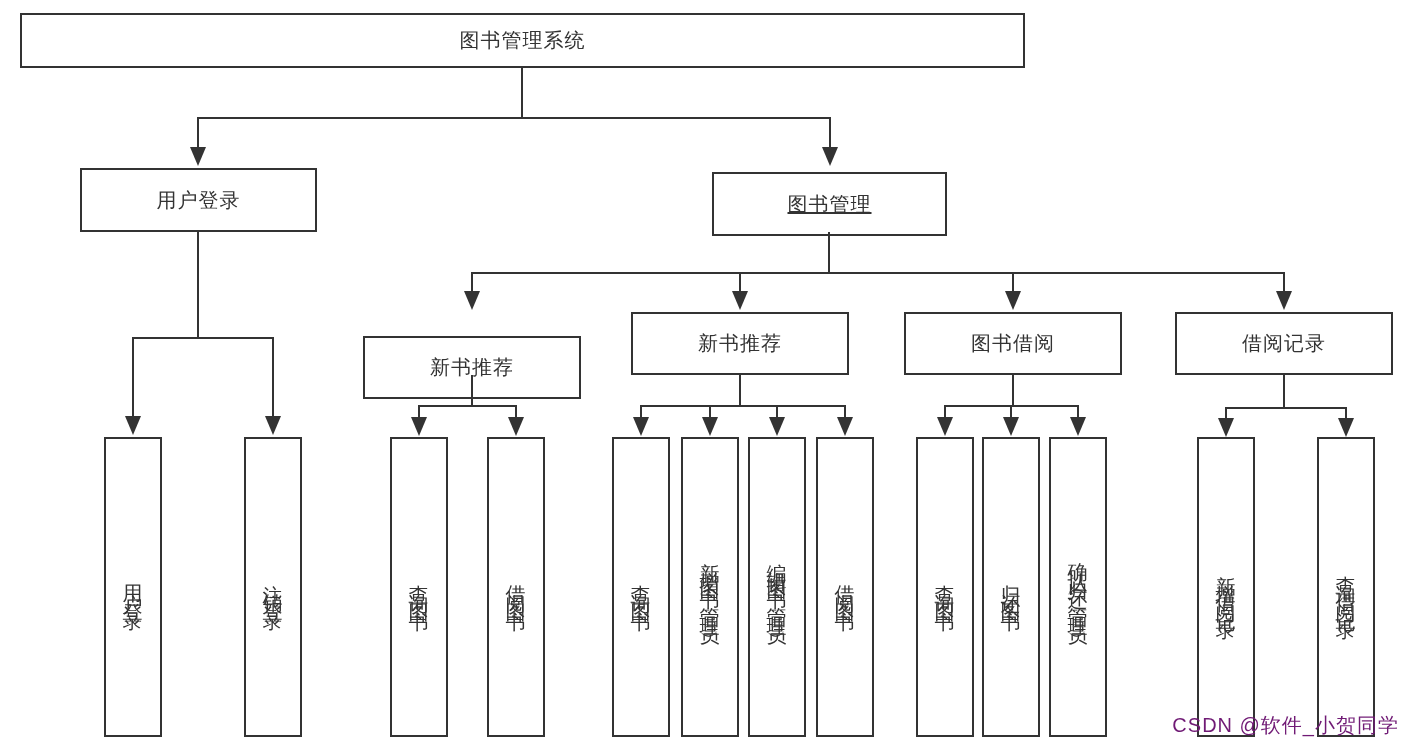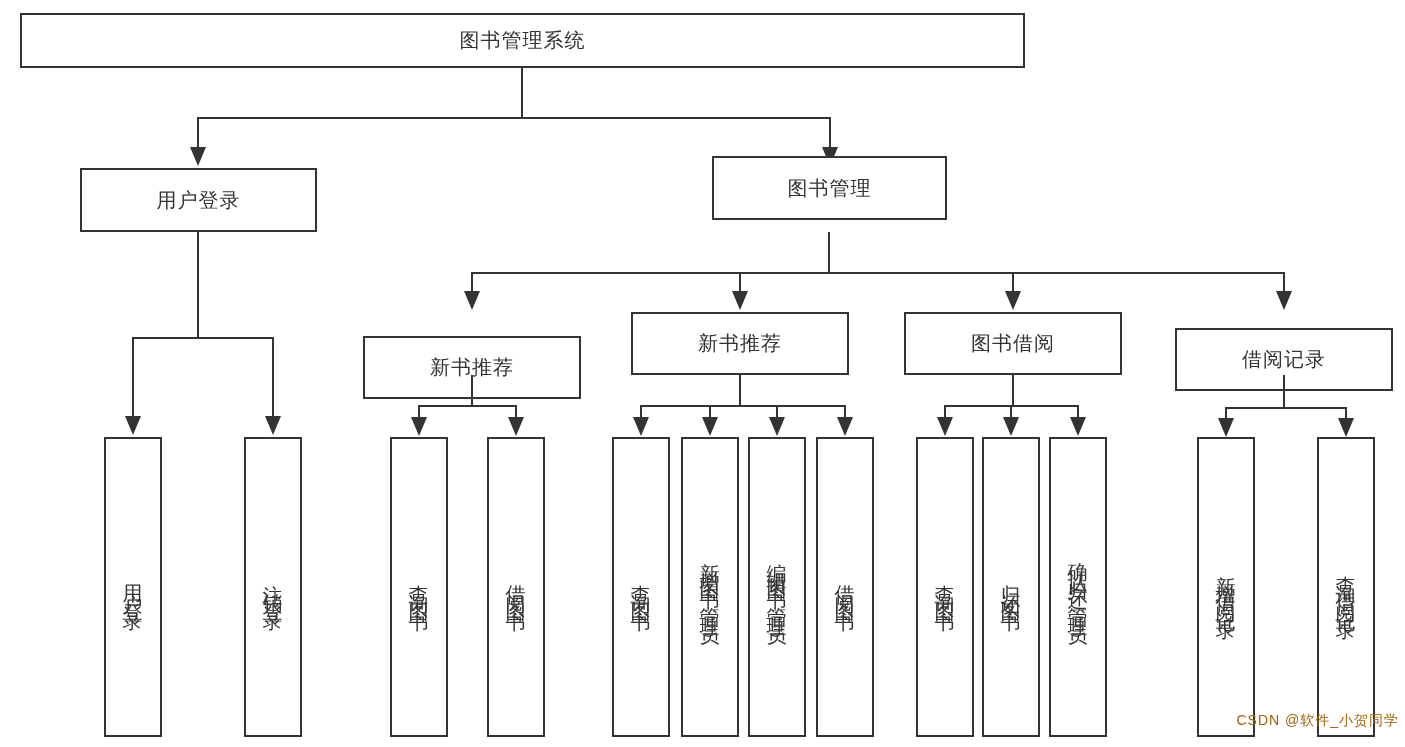--- a/index.html
+++ b/index.html
@@ -37,22 +37,22 @@
     position: absolute;
     width: 0; height: 0;
     border-left: 8px solid transparent;
     border-right: 8px solid transparent;
     border-top: 19px solid #333333;
   }
   .watermark {
     position: absolute;
     right: 6px;
     top: 712px;
-    font-size: 14px;
-    color: #a16207;
+    font-size: 20px;
+    color: #701a75;
     letter-spacing: 1px;
     z-index: 10;
   }
 </style>
 </head>
 <body>
 
 <div id="canvas">
 
   <div class="box" style="left:20px; top:13px; width:1005px; height:55px;">
@@ -62,21 +62,21 @@
   <div class="vline" style="left:521px; top:68px; height:50px;"></div>
   <div class="hline" style="left:197px; top:117px; width:634px;"></div>
   <div class="vline" style="left:197px; top:118px; height:36px;"></div>
   <div class="vline" style="left:829px; top:118px; height:36px;"></div>
   <div class="arrow" style="left:190px; top:147px;"></div>
   <div class="arrow" style="left:822px; top:147px;"></div>
 
   <div class="box" style="left:80px; top:168px; width:237px; height:64px;">
     <span>用户登录</span>
   </div>
-  <div class="box" style="left:712px; top:156px; width:235px; height:64px;">
+  <div class="box" style="left:712px; top:172px; width:235px; height:64px;text-decoration:underline;">
     <span>图书管理</span>
   </div>
 
   <div class="vline" style="left:197px; top:232px; height:107px;"></div>
   <div class="hline" style="left:132px; top:337px; width:142px;"></div>
   <div class="vline" style="left:132px; top:338px; height:85px;"></div>
   <div class="vline" style="left:272px; top:338px; height:85px;"></div>
   <div class="arrow" style="left:125px; top:416px;"></div>
   <div class="arrow" style="left:265px; top:416px;"></div>
 
@@ -93,21 +93,21 @@
 
   <div class="box" style="left:363px; top:312px; width:218px; height:63px;margin-top:24px;">
     <span>新书推荐</span>
   </div>
   <div class="box" style="left:631px; top:312px; width:218px; height:63px;">
     <span>新书推荐</span>
   </div>
   <div class="box" style="left:904px; top:312px; width:218px; height:63px;">
     <span>图书借阅</span>
   </div>
-  <div class="box" style="left:1175px; top:312px; width:218px; height:63px;margin-top:16px;">
+  <div class="box" style="left:1175px; top:312px; width:218px; height:63px;">
     <span>借阅记录</span>
   </div>
 
   <div class="vline" style="left:471px; top:375px; height:32px;"></div>
   <div class="hline" style="left:418px; top:405px; width:99px;"></div>
   <div class="vline" style="left:418px; top:406px; height:18px;"></div>
   <div class="vline" style="left:515px; top:406px; height:18px;"></div>
   <div class="arrow" style="left:411px; top:417px;"></div>
   <div class="arrow" style="left:508px; top:417px;"></div>
 

